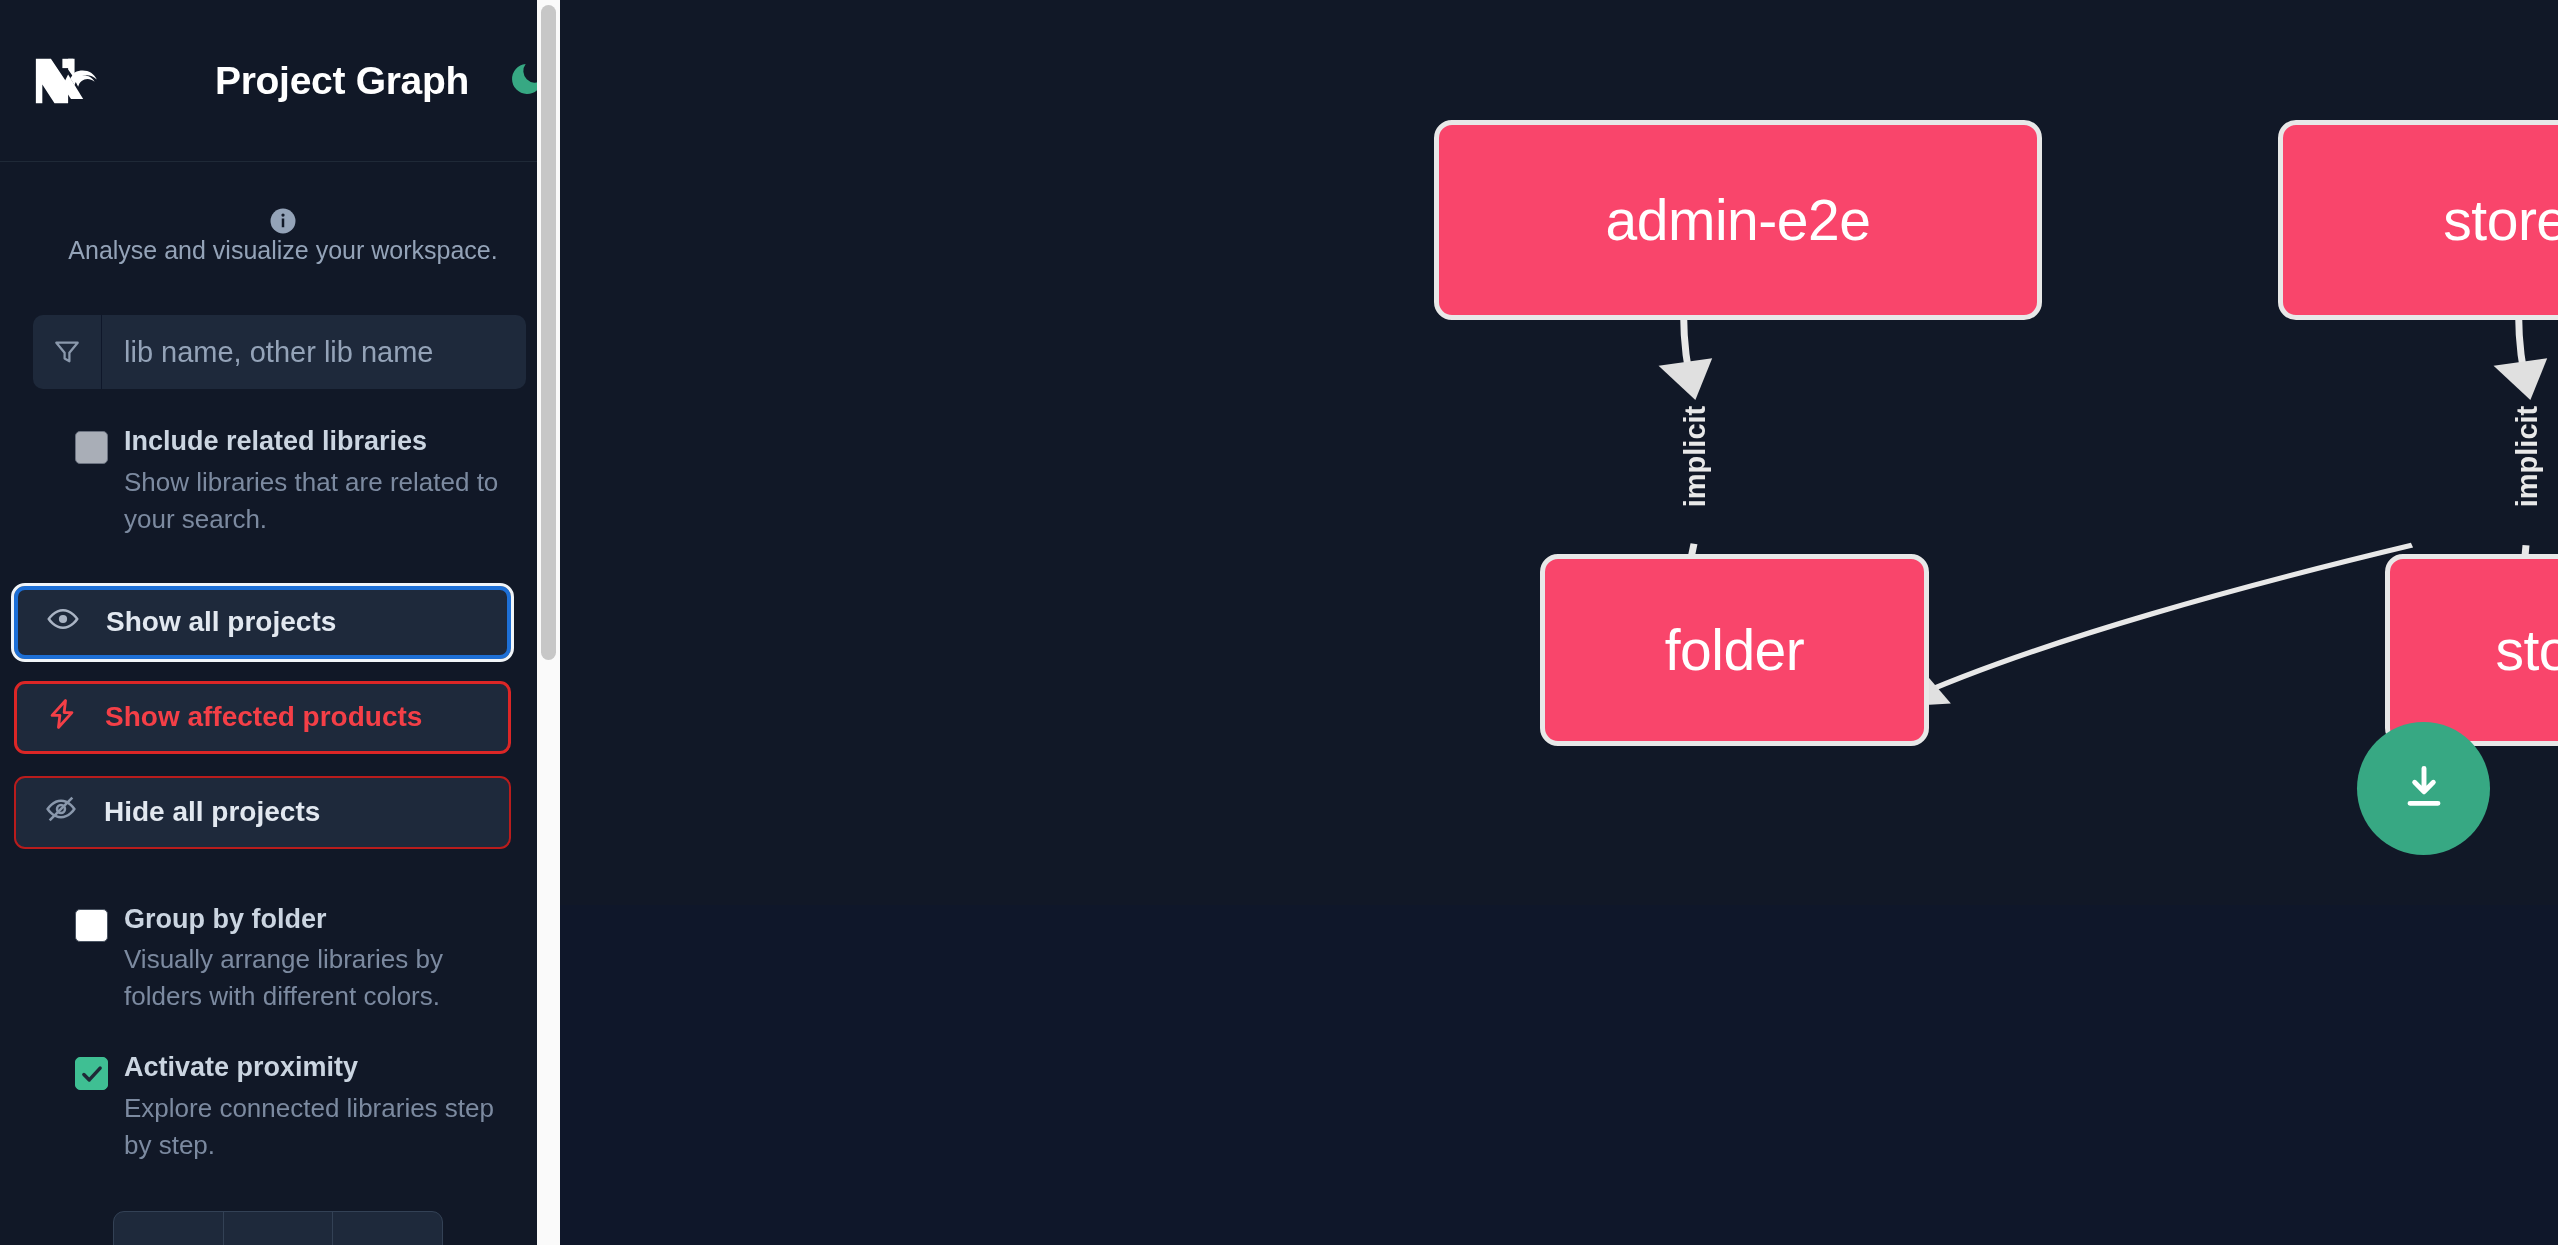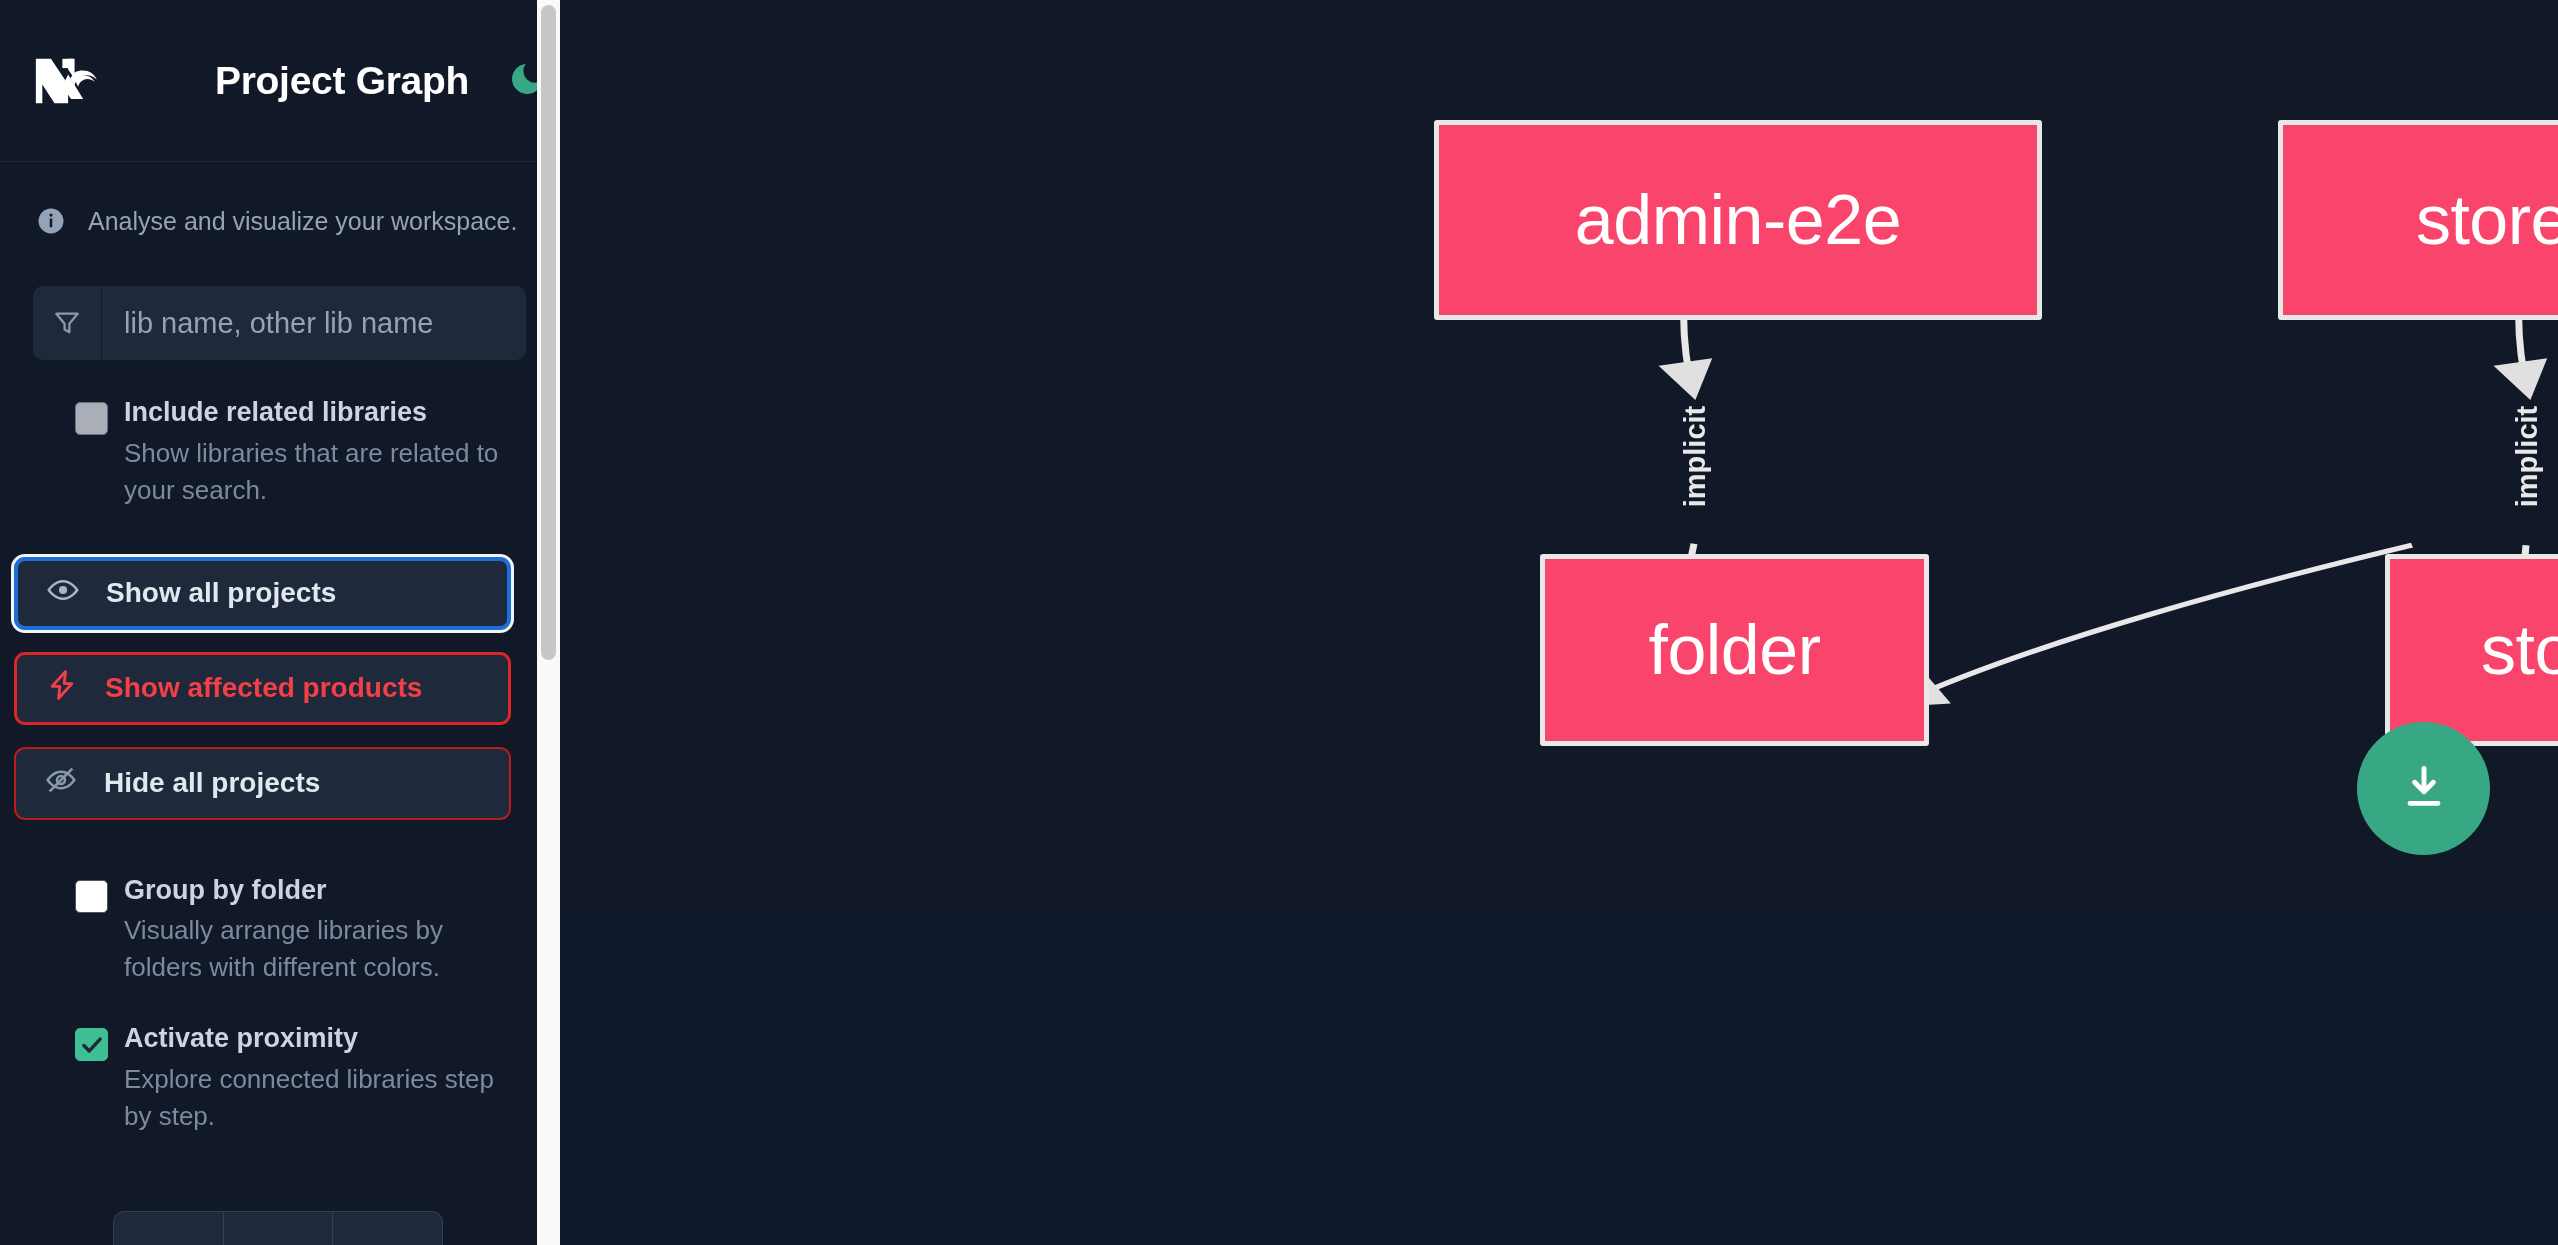--- a/index.html
+++ b/index.html
@@ -31,22 +31,23 @@
     color: #FFFFFF; font-size: 39px; font-weight: 700;
     letter-spacing: -0.3px; margin-left: 96px; white-space: nowrap;
   }
   .moon-btn {
     margin-left: 36px; width: 44px; height: 44px;
     display: flex; align-items: center; justify-content: center;
     background: none; border: none; cursor: pointer;
   }
 
   .sb-tagline {
-    display: flex; align-items: center; gap: 22px;
+    display: flex; align-items: center; 
     padding: 44px 30px 0 36px;
+    flex-direction: column;
   }
   .info-icon { width: 30px; height: 30px; flex: 0 0 30px; }
   .sb-tagline span { color: #94A3B8; font-size: 25px; }
 
   .filter-row { padding: 50px 36px 0 33px; }
   .filter-box {
     display: flex; align-items: stretch;
     height: 74px; width: 493px;
     background: #1E293B;
     border-radius: 10px;
@@ -117,23 +118,23 @@
   }
 
   
   #graph {
     flex: 1; position: relative; background: #111827; overflow: hidden;
   }
   .node {
     position: absolute;
     display: flex; align-items: center; justify-content: center;
     border: 5px solid #E8E8E8;
-    border-radius: 3px;
+    border-radius: 18px;
     color: #FFFFFF;
-    font-size: 70px;
+    font-size: 57px;
     font-family: "Liberation Sans", sans-serif;
     letter-spacing: -0.5px;
     white-space: nowrap;
     cursor: pointer;
   }
   .node.pink { background: #F9456B; }
   .node.grey { background: #6A7080; }
   .edge-label {
     position: absolute;
     color: #E8E8E8; font-size: 29px; font-weight: 700;

